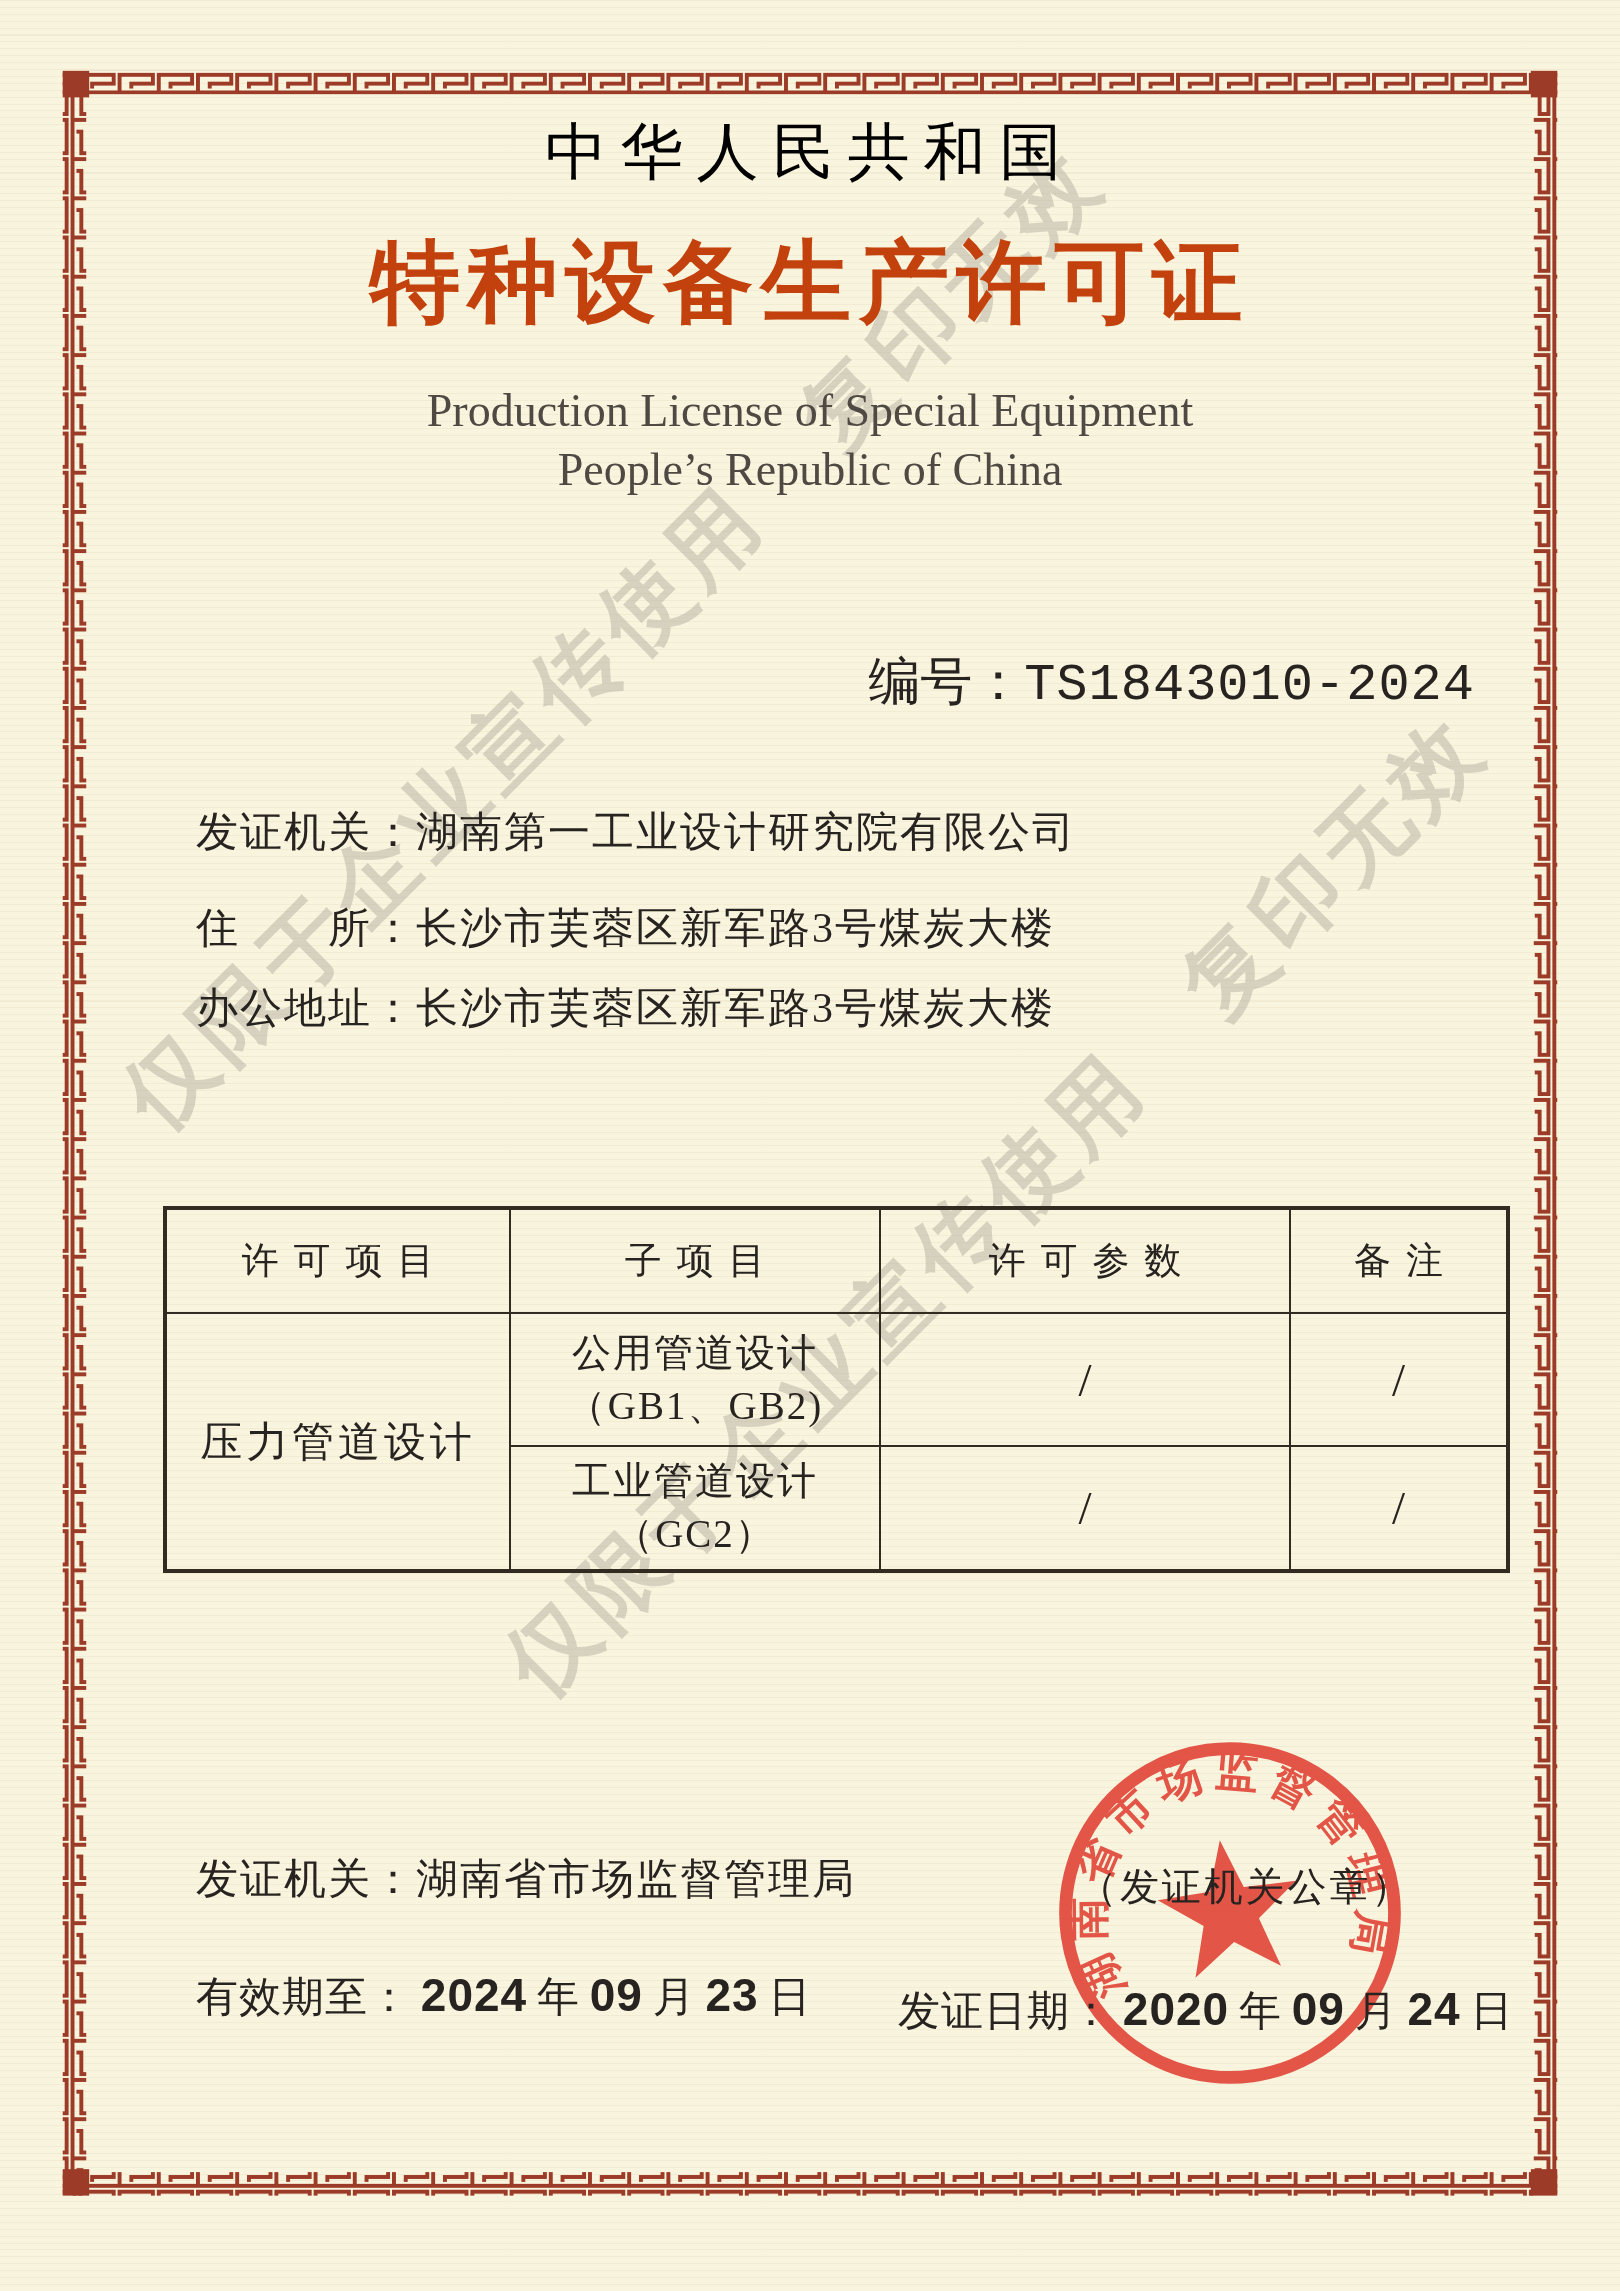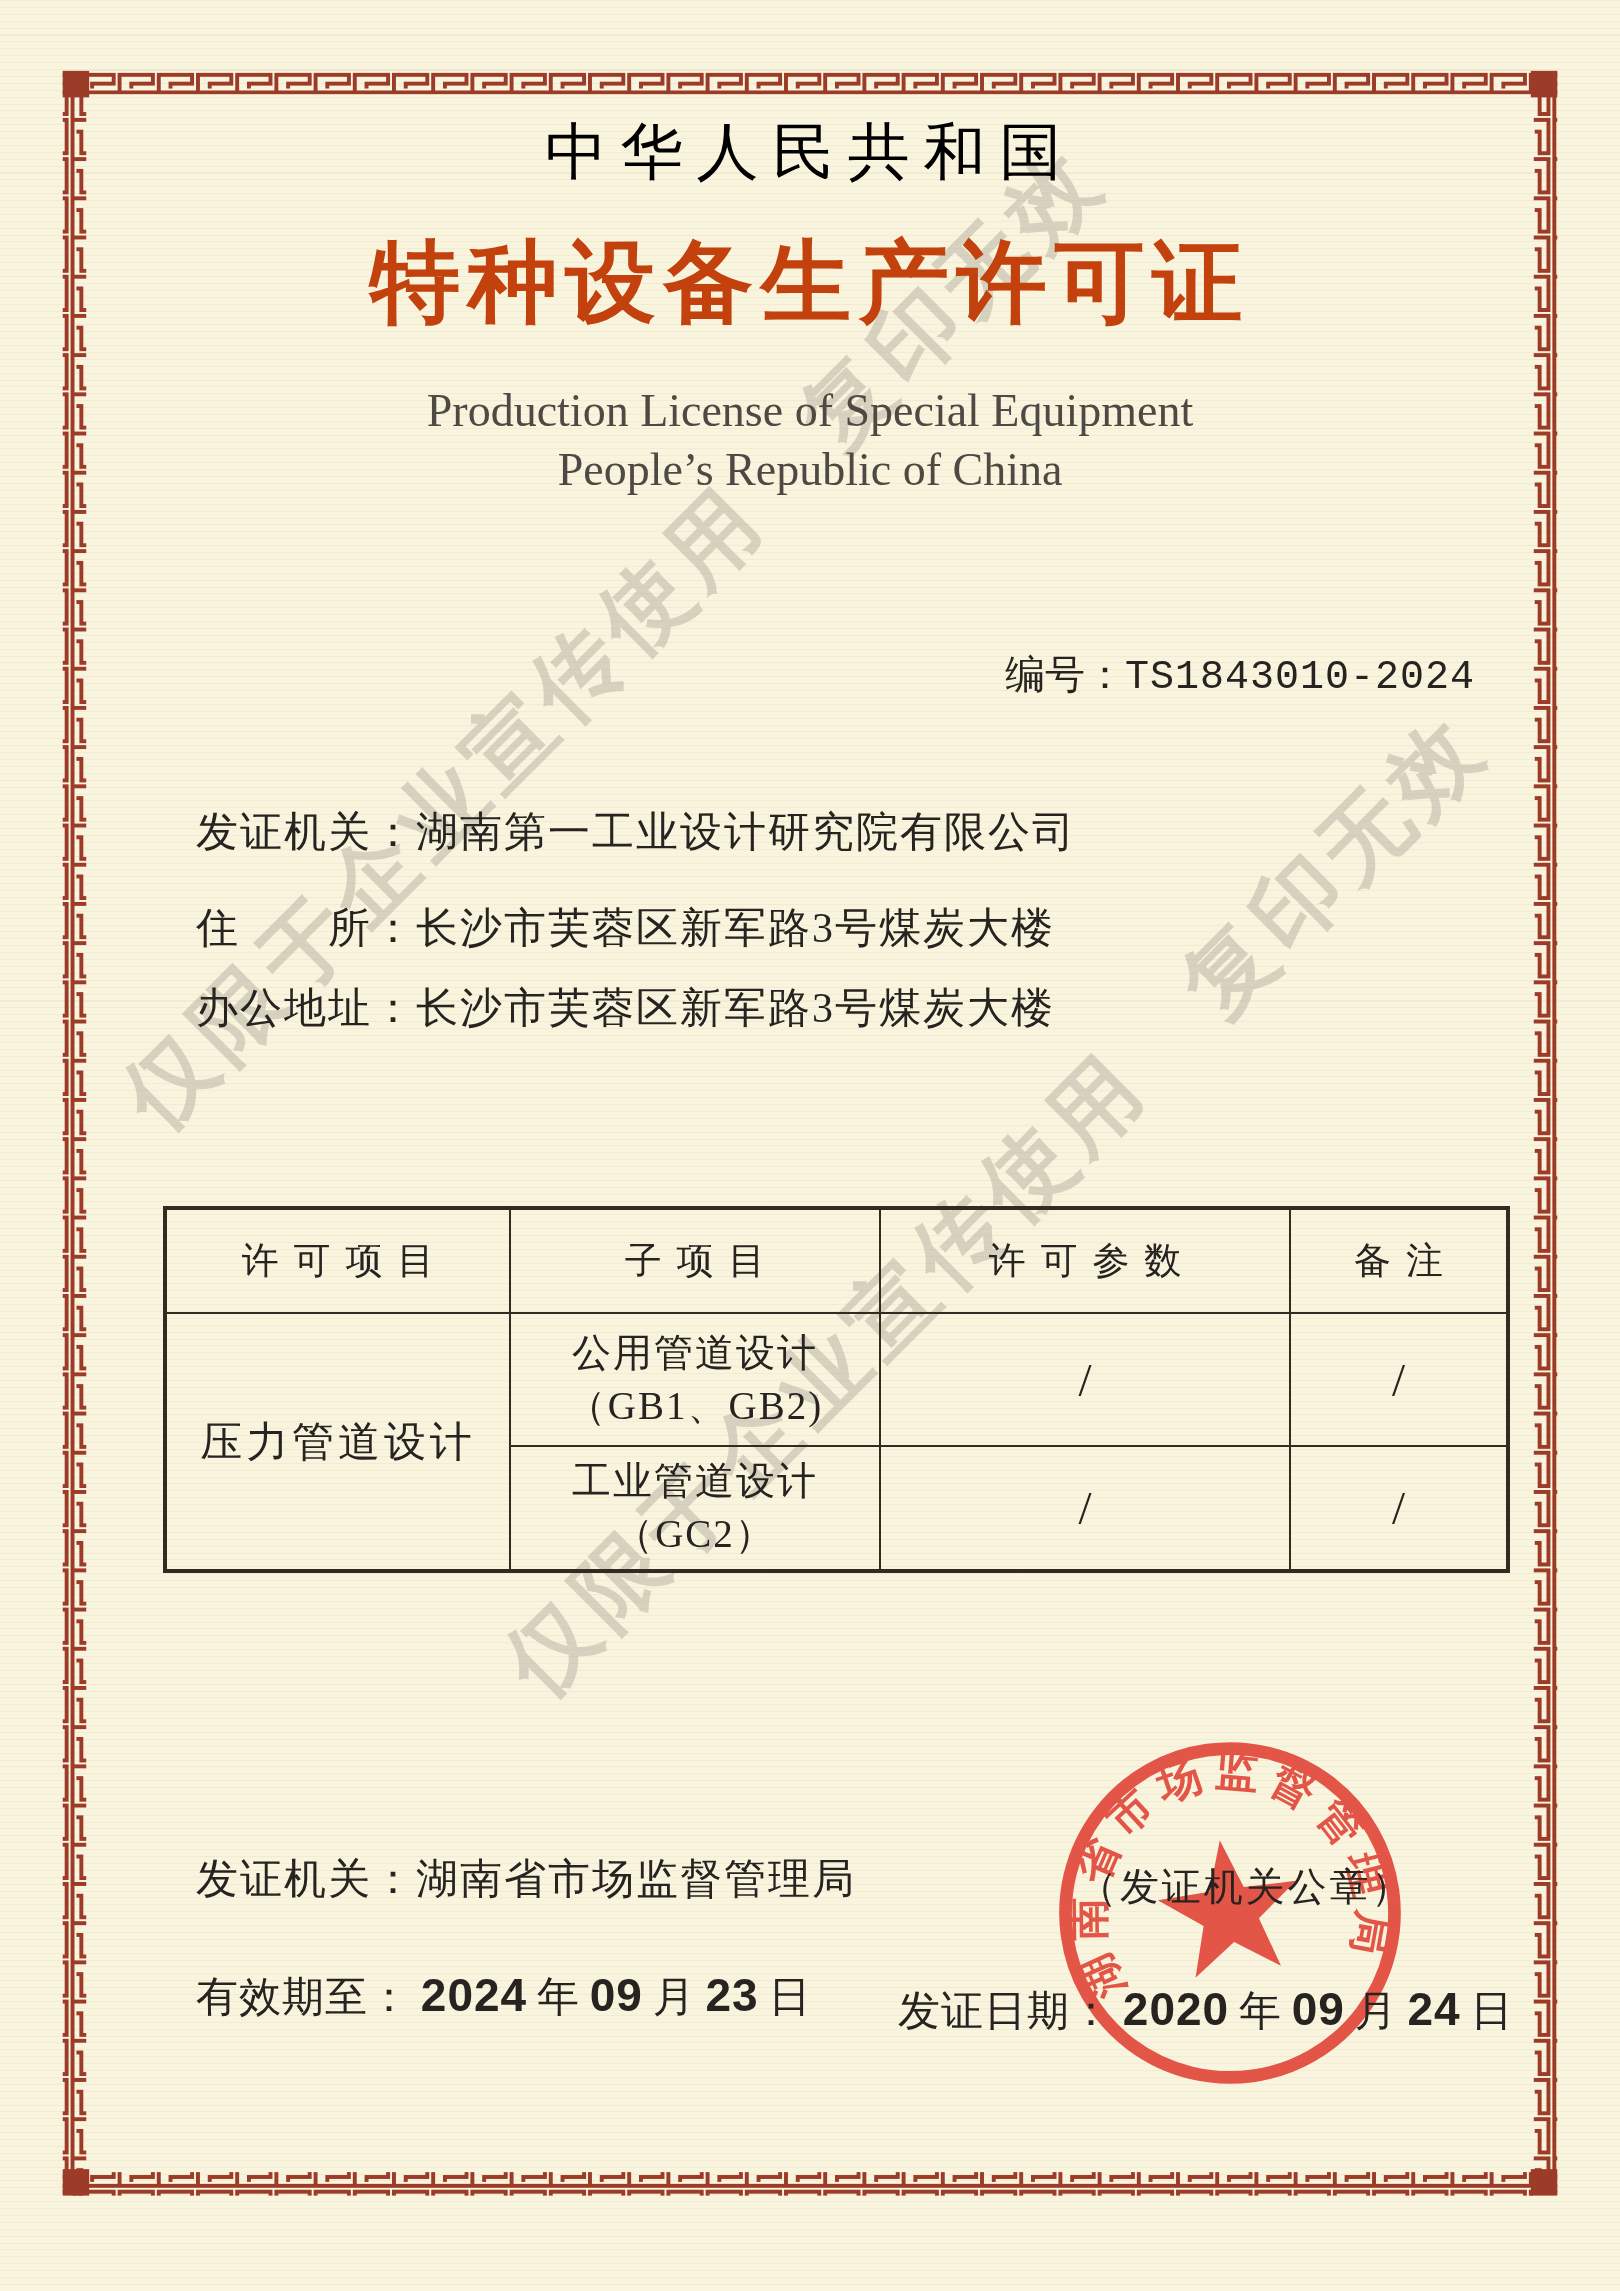--- a/index.html
+++ b/index.html
@@ -24,21 +24,21 @@
   
   .abs{position:absolute;margin:0;}
   .ctr{left:0;right:0;text-align:center;}
   .t1{top:110px;font-size:62px;font-weight:400;letter-spacing:13.7px;color:#000000;
       font-family:"Liberation Sans",sans-serif;z-index:5;}
   .t2{top:222px;font-size:90px;font-weight:700;letter-spacing:7.8px;color:#c2410c;
       font-family:"Liberation Sans",sans-serif;z-index:5;}
   .e1{top:384px;font-size:46px;font-weight:400;color:#4e4943;z-index:5;}
   .e2{top:443px;font-size:46px;font-weight:400;color:#4e4943;z-index:5;}
   
-  .license{top:647px;right:145px;font-size:40px;z-index:5;}
+  .license{top:647px;right:145px;font-size:52px;z-index:5;}
   .license .num{font-family:"Liberation Mono",monospace;letter-spacing:1px;}
   
   .info-line{left:196px;font-size:42px;z-index:5;letter-spacing:2px;}
   .il1{top:804px;}
   .il2{top:900px;}
   .il3{top:980px;}
   .statement{left:280px;top:1088px;font-size:42px;z-index:5;letter-spacing:2px;}
   
   .cert-table{
     position:absolute;left:163px;top:1206px;width:1343px;z-index:5;

